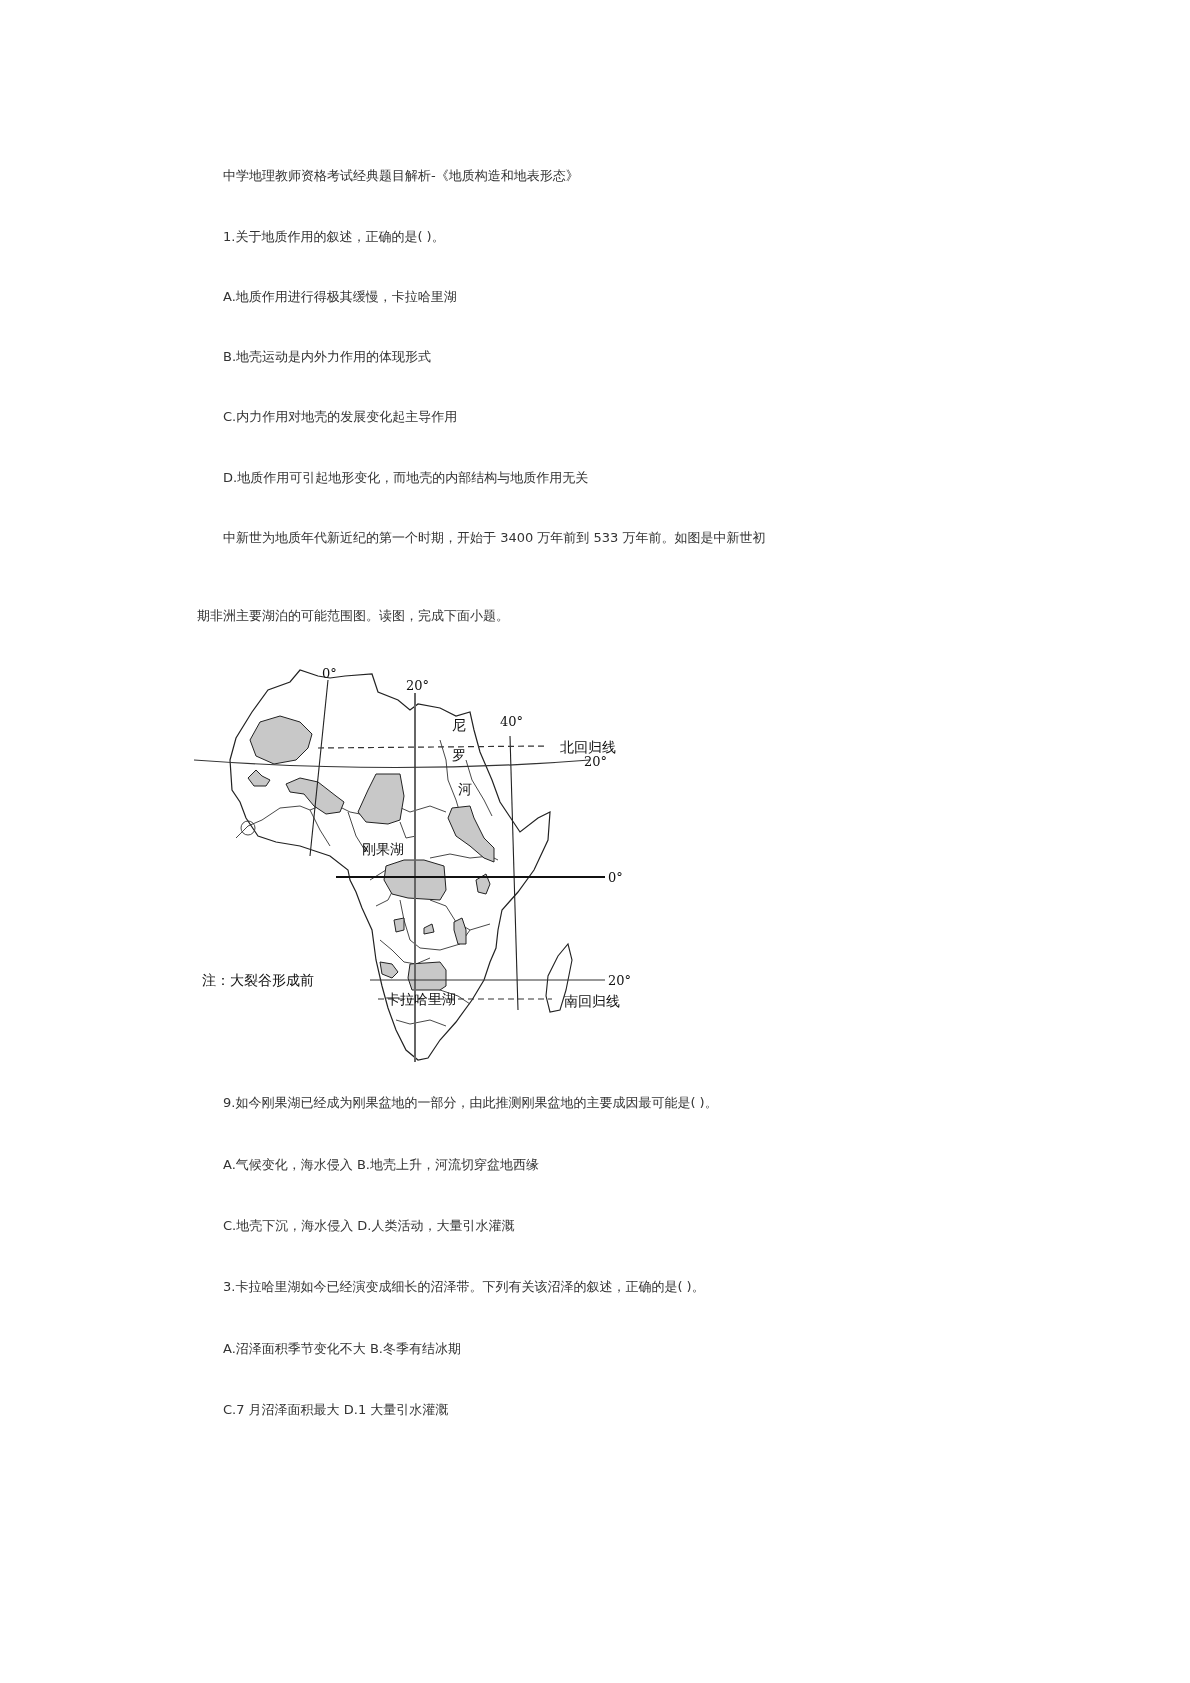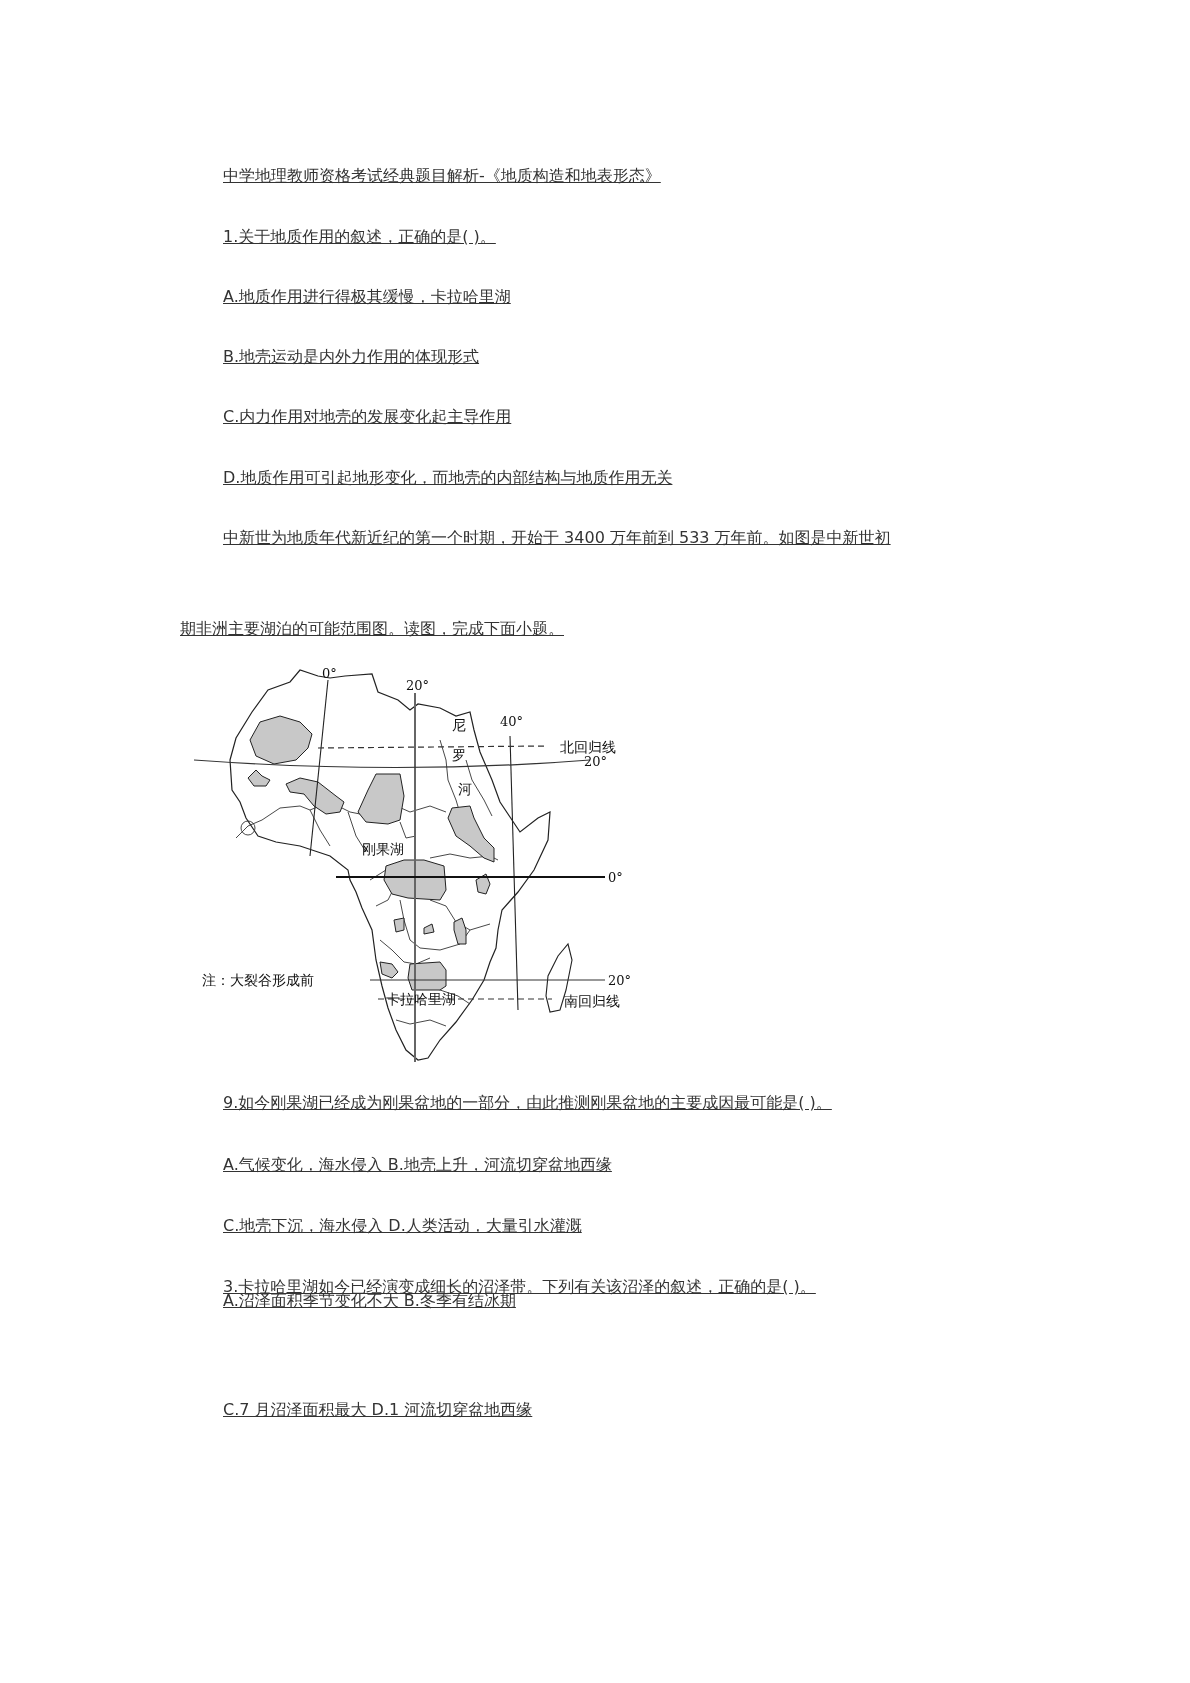--- a/index.html
+++ b/index.html
@@ -3,24 +3,24 @@
 <meta charset="utf-8">
 <style>
   html, body { margin: 0; padding: 0; background: #ffffff; }
   body {
     width: 1190px; height: 1683px; position: relative; overflow: hidden;
     font-family: "DejaVu Sans", "Liberation Sans", sans-serif;
     color: #333333;
   }
   .line {
     position: absolute; left: 0; white-space: nowrap;
-    font-size: 16px; line-height: 24px; color: #333333; text-decoration: underline;
+    font-size: 13px; line-height: 24px; color: #333333;
   }
   .indent { left: 223px; }
-  .noindent { left: 180px; margin-top: 13px; }
+  .noindent { left: 197px; }
   #map {
     position: absolute; left: 180px; top: 650px; width: 480px; height: 420px;
   }
   #map svg { width: 480px; height: 420px; display: block; }
   .maplabel { font-family: "DejaVu Serif", "Liberation Serif", serif; fill: #111; }
 </style>
 </head>
 <body>
 
 <div>
@@ -110,16 +110,16 @@
       <text class="maplabel" x="386" y="1004" font-size="14">卡拉哈里湖</text>
       <text class="maplabel" x="202" y="985" font-size="14">注：大裂谷形成前</text>
     </svg>
   </div>
 
   <div class="line indent" style="top:1091px">9.如今刚果湖已经成为刚果盆地的一部分，由此推测刚果盆地的主要成因最可能是( )。</div>
   <div class="line indent" style="top:1153px">A.气候变化，海水侵入  B.地壳上升，河流切穿盆地西缘</div>
   <div class="line indent" style="top:1214px">C.地壳下沉，海水侵入  D.人类活动，大量引水灌溉</div>
 
   <div class="line indent" style="top:1275px">3.卡拉哈里湖如今已经演变成细长的沼泽带。下列有关该沼泽的叙述，正确的是( )。</div>
-  <div class="line indent" style="top:1289px">A.沼泽面积季节变化不大  B.冬季有结冰期</div>
-  <div class="line indent" style="top:1398px">C.7 月沼泽面积最大  D.1 河流切穿盆地西缘</div>
+  <div class="line indent" style="top:1337px">A.沼泽面积季节变化不大  B.冬季有结冰期</div>
+  <div class="line indent" style="top:1398px">C.7 月沼泽面积最大  D.1 大量引水灌溉</div>
 
 </div>
 
 </body></html>

